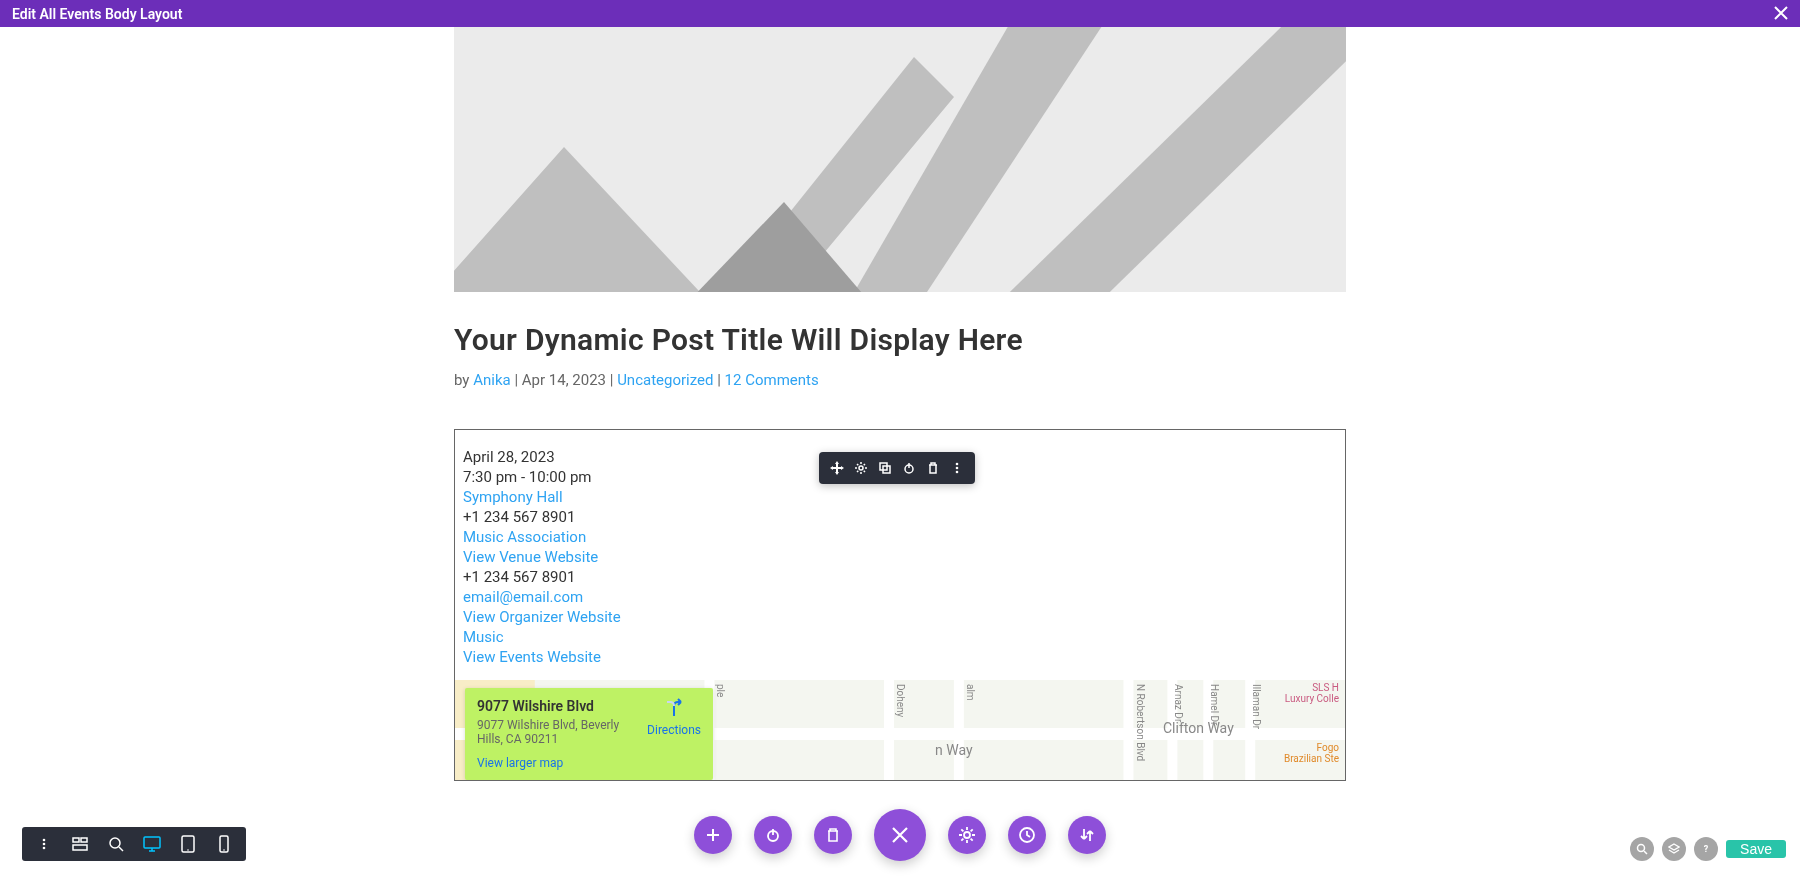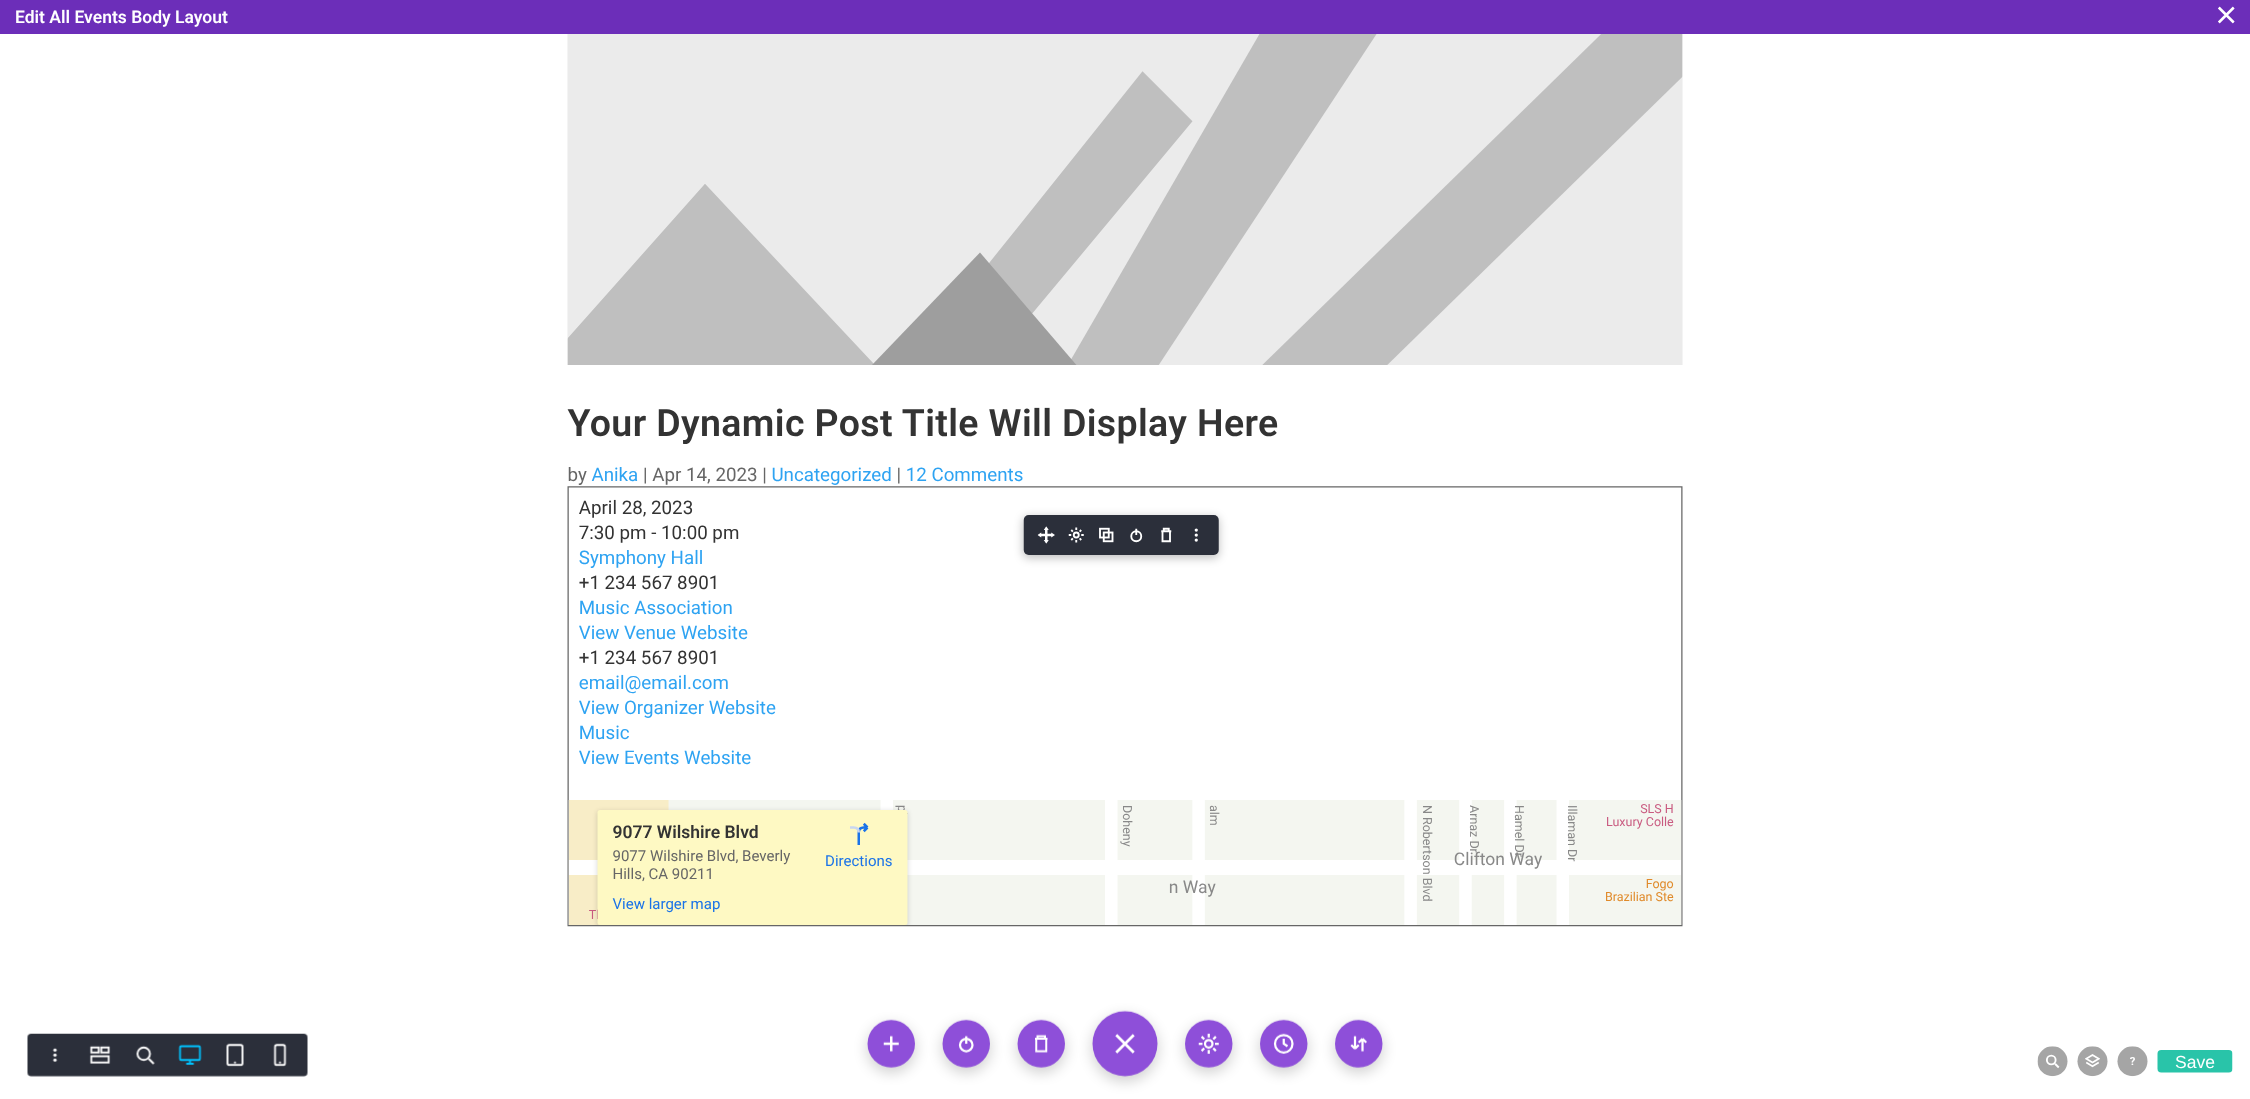--- a/index.html
+++ b/index.html
@@ -12,36 +12,36 @@
 .page { position: absolute; top: 27px; left: 0; right: 0; bottom: 0; background: #fff; overflow: hidden; }
 .stage { width: 892px; margin: 0 auto; position: relative; }
 
 .hero { height: 265px; background: #ebebeb; position: relative; overflow: hidden; }
 .hero svg { position: absolute; inset: 0; width: 100%; height: 100%; }
 
 .post-title { font-size: 30px; font-weight: 600; color: #333; margin-top: 30px; letter-spacing: .3px; }
 .post-meta { margin-top: 14px; font-size: 15px; color: #666; }
 .post-meta a, .content-block a { color: #2ea3f2; text-decoration: none; }
 
-.content-block { border: 1px solid #666; position: relative; padding: 6px 8px 0 8px; min-height: 352px; }
+.content-block { margin-top: 40px; border: 1px solid #666; position: relative; padding: 17px 8px 0 8px; min-height: 352px; }
 .content-block .line { font-size: 15px; line-height: 20px; color: #333; }
 
 .module-toolbar { position: absolute; top: 22px; right: 370px; background: #2b2f3a; border-radius: 4px; height: 32px; display: flex; align-items: center; gap: 0; padding: 0 6px; box-shadow: 0 2px 8px rgba(0,0,0,.25); }
 .module-toolbar .mt-btn { width: 24px; height: 24px; display: flex; align-items: center; justify-content: center; cursor: pointer; color: #fff; }
 
 .map { position: absolute; left: 0; right: 0; bottom: 0; height: 100px; background: #f2f4f0; overflow: hidden; }
 .map svg.roads { position: absolute; inset: 0; width: 100%; height: 100%; }
 .map .vroad-label { position: absolute; font-size: 10px; color: #888; writing-mode: vertical-rl; transform-origin: top left; top: 4px; }
 .map .hroad-label { position: absolute; font-size: 14px; color: #888; }
 .map .poi { position: absolute; font-size: 10px; text-align: right; }
 .map .poi.hotel { color: #c95b80; right: 6px; top: 2px; }
 .map .poi.resto { color: #e08a2a; right: 6px; top: 62px; }
 .map .poi.building { color: #c95b80; left: 16px; bottom: 2px; }
 
-.info-card { position: absolute; left: 23px; top: 8px; width: 248px; background: #fef9c3; border-radius: 2px; padding: 10px 12px; box-shadow: 0 1px 4px rgba(0,0,0,.15); font-size: 13px; }
+.info-card { position: absolute; left: 10px; top: 8px; width: 248px; background: #bef264; border-radius: 2px; padding: 10px 12px; box-shadow: 0 1px 4px rgba(0,0,0,.15); font-size: 13px; }
 .info-card .ic-title { font-weight: 600; font-size: 14px; color: #333; margin-bottom: 4px; }
 .info-card .ic-addr { font-size: 12px; color: #666; line-height: 14px; margin-bottom: 10px; max-width: 160px; }
 .info-card .ic-link { font-size: 12px; color: #1a73e8; cursor: pointer; }
 .info-card .ic-dir { position: absolute; top: 10px; right: 12px; text-align: center; }
 .info-card .ic-dir svg { display: block; margin: 0 auto 4px auto; }
 .info-card .ic-dir span { font-size: 12px; color: #1a73e8; }
 
 
 .bottom-left { position: fixed; left: 22px; bottom: 18px; height: 34px; background: #2b2f3a; border-radius: 3px; display: flex; align-items: center; padding: 0 8px; gap: 8px; z-index: 120; }
 .bottom-left .bl-btn { width: 28px; height: 28px; display: flex; align-items: center; justify-content: center; cursor: pointer; color: #fff; border-radius: 3px; }

